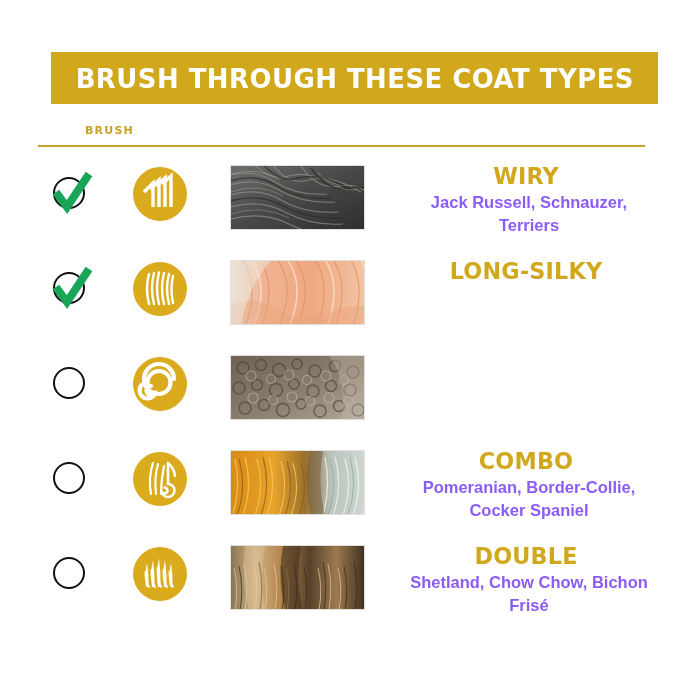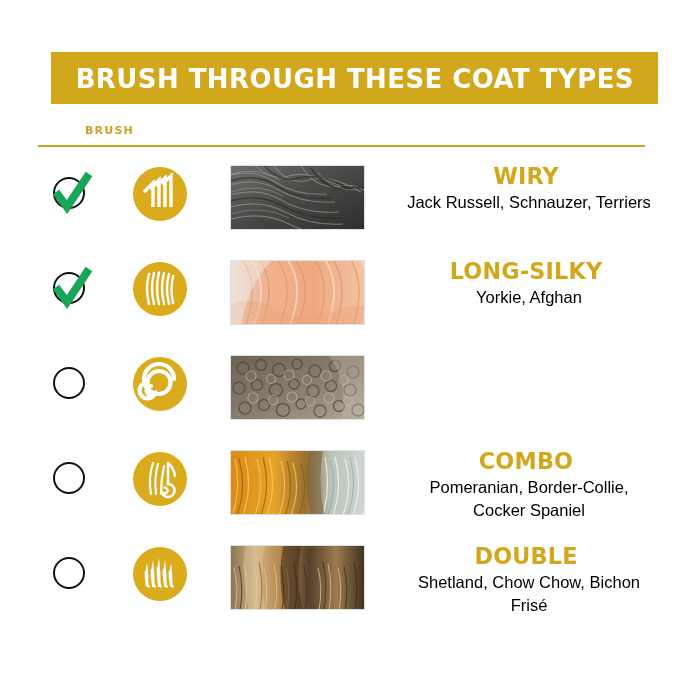--- a/index.html
+++ b/index.html
@@ -154,27 +154,28 @@
     color: #d1a81c;
     font-family: "DejaVu Sans", sans-serif;
     font-weight: bold;
     font-size: 23px;
     line-height: 26px;
     letter-spacing: 0.2px;
     transform: scaleX(0.97);
     transform-origin: left center;
   }
   .breeds {
-    color: #000000;
+    color: #8b5cf6;
     font-family: "Liberation Sans", sans-serif;
     font-size: 16.5px;
     line-height: 23px;
     padding-left: 22px;
     padding-top: 2px;
     max-width: 250px;
+    font-weight: bold;
   }
 </style>
 </head>
 <body>
 
 <div class="page">
 
   <div class="banner">
     <div class="banner-title">BRUSH THROUGH THESE COAT TYPES</div>
   </div>
@@ -293,21 +294,20 @@
               <path d="M92 -4 Q112 22 96 66"></path>
               <path d="M128 -4 Q146 24 130 66"></path>
             </g>
             <path d="M0 44 Q24 34 46 48 T96 52 T135 46 L135 65 L0 65 Z" fill="#e8a57d" opacity="0.45"></path>
             <path d="M0 0 L40 0 Q16 26 10 65 L0 65 Z" fill="#efe5da" opacity="0.55"></path>
           </svg>
         </div>
       </div>
       <div class="text-cell">
         <div class="coat-name">LONG-SILKY</div>
-        <div class="breeds">Yorkie, Afghan</div>
       </div>
     </div>
 
     <div class="row">
       <div class="check-cell">
         <div class="circle"></div>
       </div>
       <div class="icon-cell">
         <div class="icon-badge">
           <svg width="54" height="54" viewBox="0 0 54 54">

